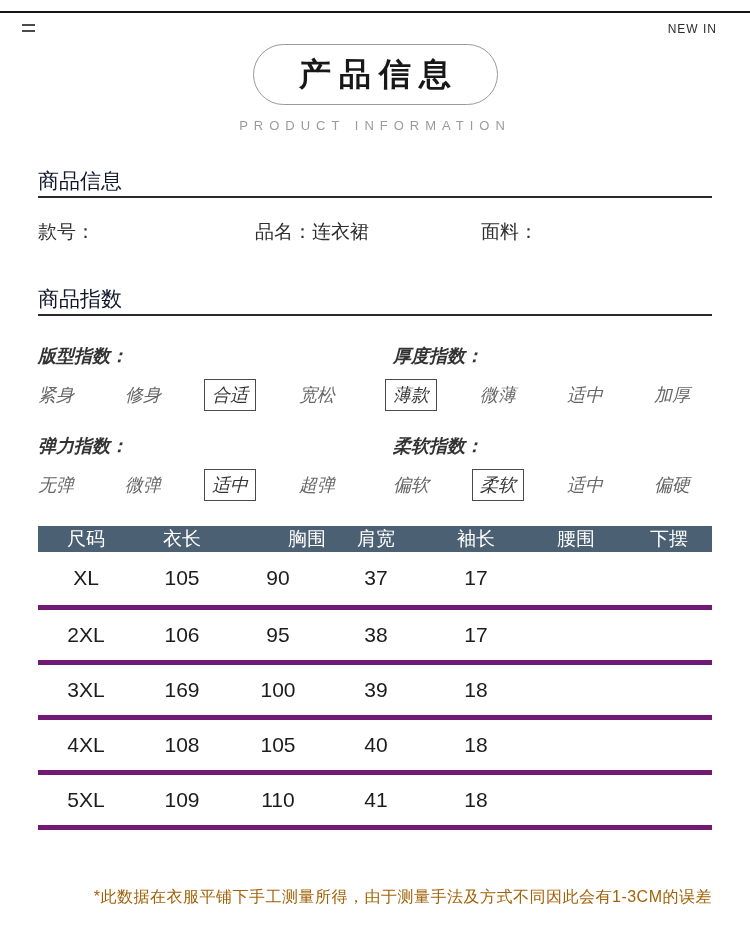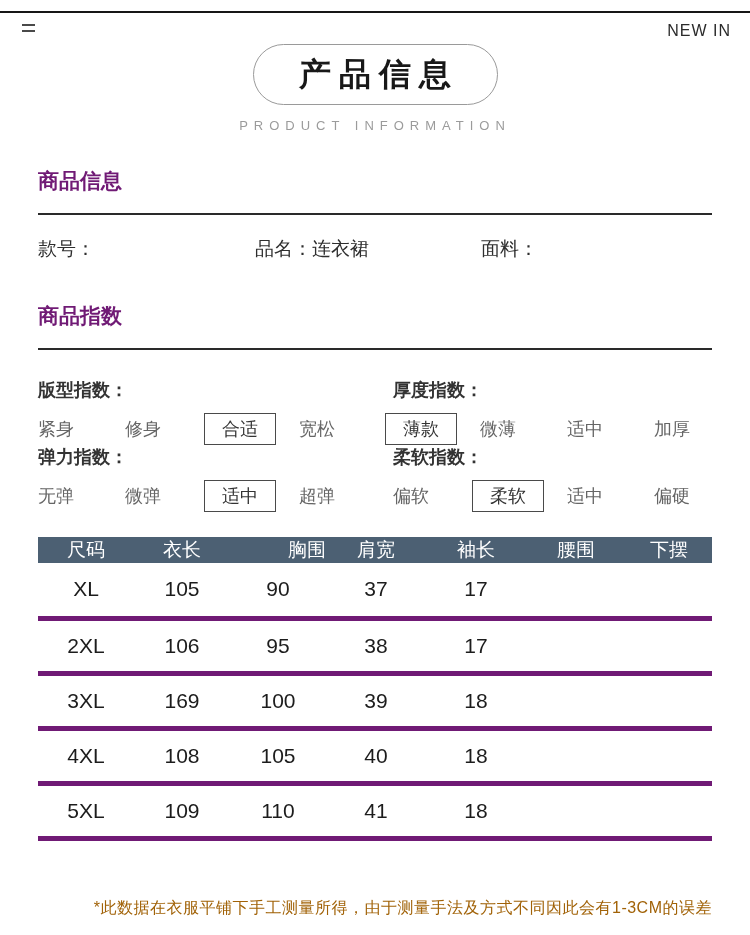--- a/index.html
+++ b/index.html
@@ -30,22 +30,22 @@
   }
   .menu span {
     display: block;
     width: 13px; height: 2px;
     background: #4a4a4a;
     margin-bottom: 4px;
   }
 
   .newin {
     position: absolute;
-    top: 22px; right: 19px;
-    font-size: 16px;
+    top: 22px; right: 33px;
+    font-size: 12px;
     letter-spacing: 1px;
     color: #2b2b2b;
     cursor: pointer;
   }
 
   .pill {
     width: 245px; height: 61px;
     margin: 44px auto 0;
     border: 1px solid #9a9a9a;
     border-radius: 32px;
@@ -67,42 +67,44 @@
     font-size: 13px;
     letter-spacing: 6px;
     color: #9b9b9b;
   }
 
   .container { padding: 0 38px; }
 
   .sec {
     margin-top: 34px;
     font-size: 21px;
-    font-weight: 700;
-    color: #701a75;
-    padding-bottom: 18px;
+    font-weight: 400;
+    color: #0f172a;
+    padding-bottom: 1px;
     border-bottom: 2px solid #2a2a2a;
   }
   .sec2 { margin-top: 40px; }
 
   .fields {
     margin-top: 21px;
     display: flex;
     font-size: 19px;
     color: #2e2e2e;
     font-weight: 500;
   }
   .field { white-space: nowrap; }
   .field:nth-child(1) { width: 217px; }
   .field:nth-child(2) { width: 226px; }
 
   .groups {
     margin-top: 28px;
     display: grid;
     grid-template-columns: 355px 1fr;
+    row-gap: 23px;
+    font-style: italic;
   }
   .group-label {
     font-size: 18px;
     font-weight: 600;
     color: #333333;
   }
   .options {
     margin-top: 11px;
     display: grid;
     grid-template-columns: repeat(4, 87px);
@@ -111,21 +113,21 @@
   }
   .option {
     justify-self: start;
     font-size: 18px;
     color: #666666;
     white-space: nowrap;
   }
   .option.selected {
     color: #333333;
     border: 1px solid #4a4a4a;
-    padding: 3px 17px;
+    padding: 3px 7px;
     margin-left: -8px;
   }
 
   table.sizes {
     margin-top: 25px;
     width: 674px;
     border-collapse: collapse;
     table-layout: fixed;
   }
   table.sizes thead tr { height: 26px; }

